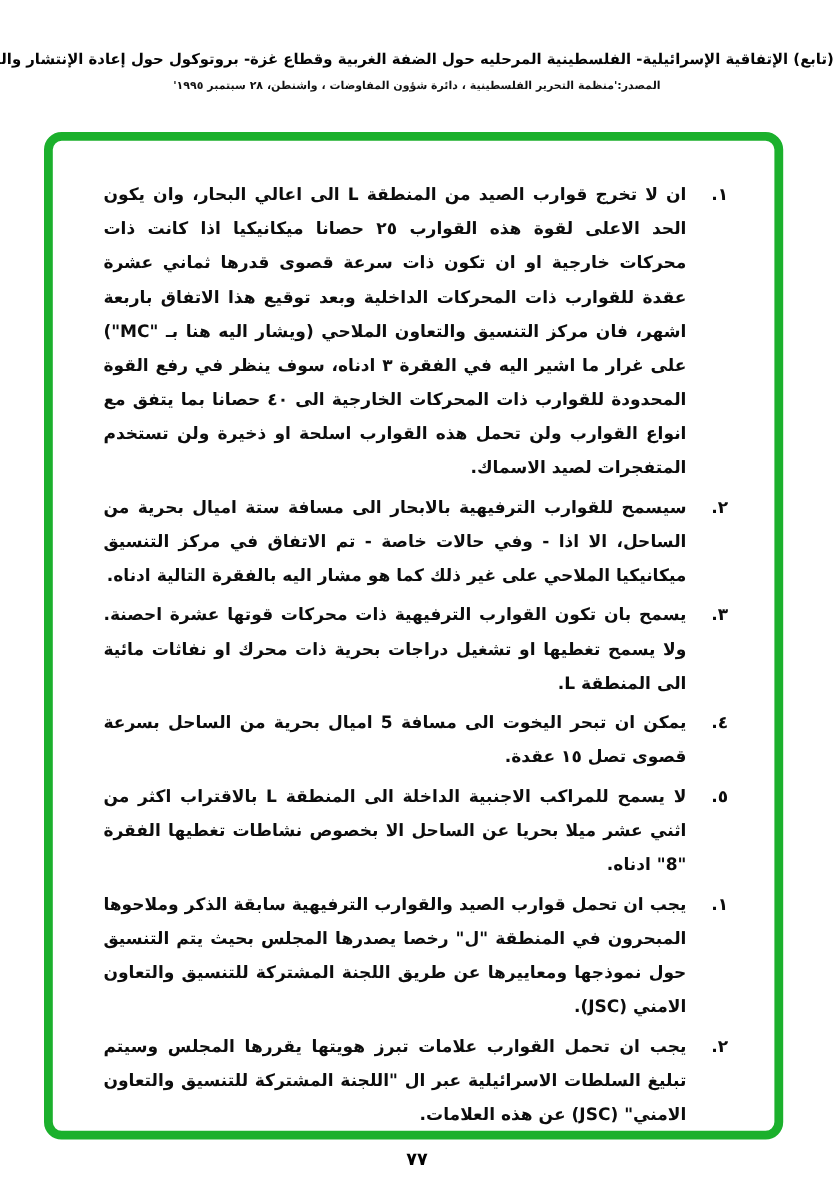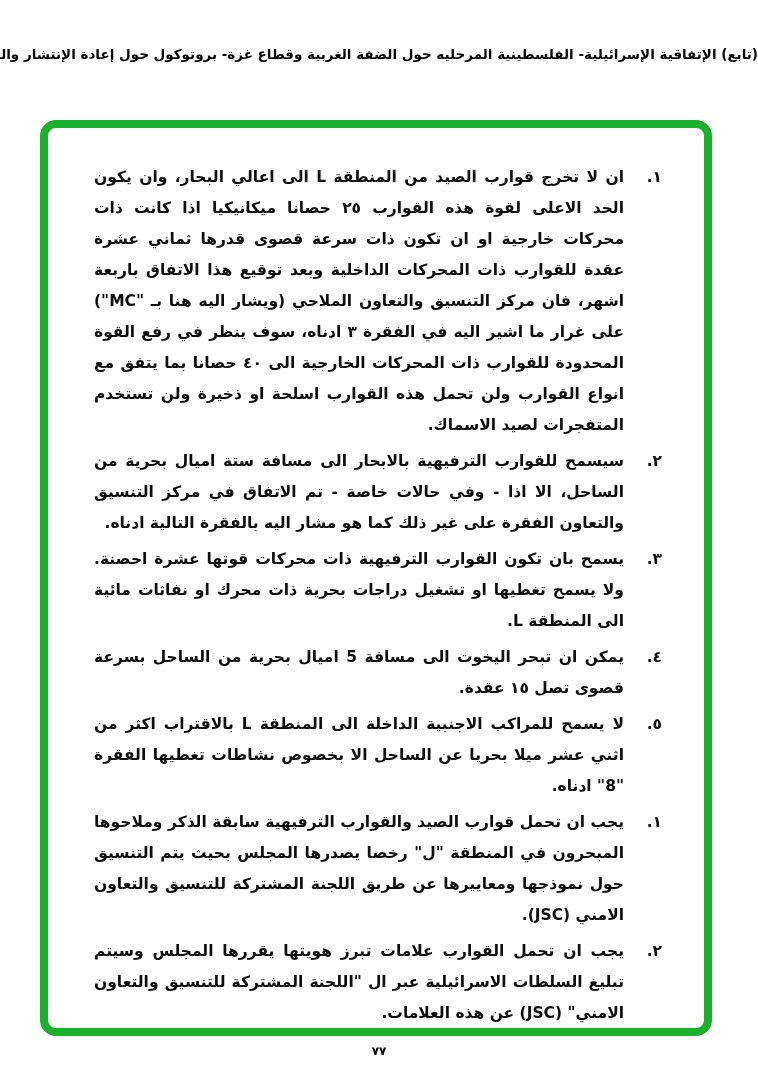--- a/index.html
+++ b/index.html
@@ -64,40 +64,41 @@
     display:inline-block;
     border-bottom:1.6px solid #000;
     padding-bottom:1px;
   }
   .section-heading .heading-letter { margin-left:16px; }
 
   
   .page-number {
     position:absolute; top:1044px; left:0; right:0;
     text-align:center;
-    font-size:12px; font-weight:bold; color:#000;
+    font-size:16px; font-weight:bold; color:#000;
   }
 </style>
 </head>
 <body>
 
 <div class="doc-header">
   <div class="title">(تابع) الإتفاقية الإسرائيلية- الفلسطينية المرحليه حول الضفة الغربية وقطاع غزة- بروتوكول حول إعادة الإنتشار والترتيبات الامنية</div>
+  <div class="source">المصدر:'منظمة التحرير الفلسطينية ، دائرة شؤون المفاوضات ، واشنطن، ٢٨ سبتمبر ١٩٩٥'</div>
 </div>
 
 <div class="frame">
   <div class="content">
 
     <div class="list-item">
       <span class="num">١.</span>
       <p class="txt">ان لا تخرج قوارب الصيد من المنطقة L الى اعالي البحار، وان يكون الحد الاعلى لقوة هذه القوارب ٢٥ حصانا ميكانيكيا اذا كانت ذات محركات خارجية او ان تكون ذات سرعة قصوى قدرها ثماني عشرة عقدة للقوارب ذات المحركات الداخلية وبعد توقيع هذا الاتفاق باربعة اشهر، فان مركز التنسيق والتعاون الملاحي (ويشار اليه هنا بـ "MC") على غرار ما اشير اليه في الفقرة ٣ ادناه، سوف ينظر في رفع القوة المحدودة للقوارب ذات المحركات الخارجية الى ٤٠ حصانا بما يتفق مع انواع القوارب ولن تحمل هذه القوارب اسلحة او ذخيرة ولن تستخدم المتفجرات لصيد الاسماك.</p>
     </div>
     <div class="list-item">
       <span class="num">٢.</span>
-      <p class="txt">سيسمح للقوارب الترفيهية بالابحار الى مسافة ستة اميال بحرية من الساحل، الا اذا - وفي حالات خاصة - تم الاتفاق في مركز التنسيق والتعاون الفقرة على غير ذلك كما هو مشار اليه بالفقرة التالية ادناه.</p>
+      <p class="txt">سيسمح للقوارب الترفيهية بالابحار الى مسافة ستة اميال بحرية من الساحل، الا اذا - وفي حالات خاصة - تم الاتفاق في مركز التنسيق ميكانيكيا الملاحي على غير ذلك كما هو مشار اليه بالفقرة التالية ادناه.</p>
     </div>
     <div class="list-item">
       <span class="num">٣.</span>
       <p class="txt">يسمح بان تكون القوارب الترفيهية ذات محركات قوتها عشرة احصنة. ولا يسمح تغطيها او تشغيل دراجات بحرية ذات محرك او نفاثات مائية الى المنطقة L.</p>
     </div>
     <div class="list-item">
       <span class="num">٤.</span>
       <p class="txt">يمكن ان تبحر اليخوت الى مسافة 5 اميال بحرية من الساحل بسرعة قصوى تصل ١٥ عقدة.</p>
     </div>
     <div class="list-item">

